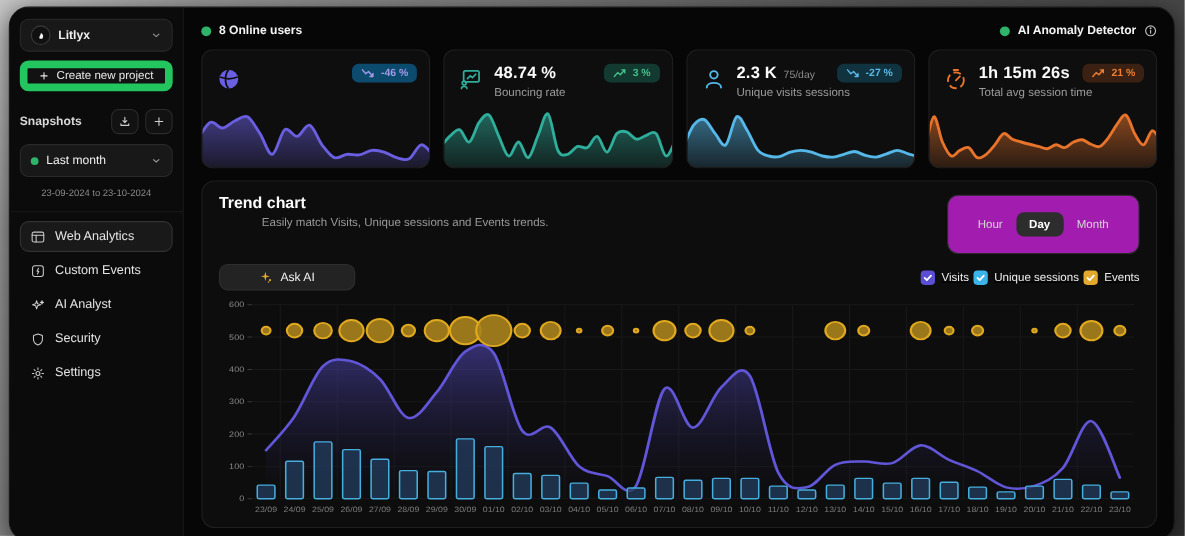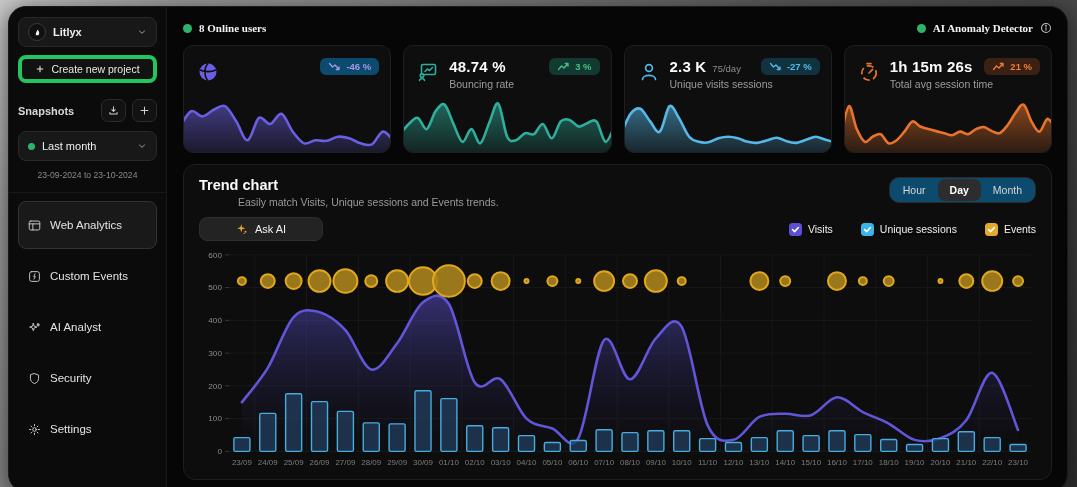--- a/index.html
+++ b/index.html
@@ -11,61 +11,61 @@
   .window{
     position:absolute; left:8px; top:6px; width:1060px; height:486px;
     background:#060606; border-radius:18px; overflow:hidden;
     display:flex; box-shadow:0 4px 22px rgba(0,0,0,.55); border:1px solid #1b1b1b;
   }
   
   .sidebar{ width:158px; background:#0b0b0b; border-right:1px solid #191919; padding:10px 9px; flex-shrink:0; display:flex; flex-direction:column;}
   .select-box{ display:flex; align-items:center; gap:7px; height:30px; background:#181818; border:1px solid #292929; border-radius:8px; padding:0 9px; cursor:pointer;}
   .select-box .grow{ flex:1; color:#f0f0f0; font-size:11px; font-weight:700; white-space:nowrap; overflow:hidden;}
   .logo-dot{ width:18px; height:18px; border-radius:50%; background:#101010; border:1px solid #3a3a3a; display:flex; align-items:center; justify-content:center; flex-shrink:0;}
-  .create-btn{ margin-top:8px; height:28px; border:4px solid #22c55e; border-radius:8px; background:#121212; color:#e8e8e8; font-size:10.5px; display:flex; align-items:center; justify-content:center; gap:6px; cursor:pointer;}
+  .create-btn{ margin-top:8px; height:28px; border:7px solid #22c55e; border-radius:8px; background:#121212; color:#e8e8e8; font-size:10.5px; display:flex; align-items:center; justify-content:center; gap:6px; cursor:pointer;}
   .snap-row{ margin-top:16px; display:flex; align-items:center; }
   .snap-row .lbl{ flex:1; color:#d8d8d8; font-size:11px; font-weight:700;}
   .icon-btn{ width:25px; height:23px; border:1px solid #2b2b2b; border-radius:7px; background:#121212; color:#cfcfcf; display:flex; align-items:center; justify-content:center; margin-left:6px; cursor:pointer;}
   .snap-select{ margin-top:9px; }
   .snap-select .grow{ font-weight:400; font-size:11px;}
   .green-dot{ width:7px; height:7px; border-radius:50%; background:#2fb36b; flex-shrink:0;}
   .range-txt{ margin-top:9px; text-align:center; color:#8a8a8a; font-size:8.6px;}
   .side-div{ margin:12px -9px 8px; border-top:1px solid #181818;}
-  .nav-item{ display:flex; align-items:center; gap:9px; height:48px; padding:0 9px; border-radius:8px; border:1px solid transparent; color:#e3e3e3; font-size:11.5px; margin-bottom:3px; cursor:pointer;}
+  .nav-item{ display:flex; align-items:center; gap:9px; height:28px; padding:0 9px; border-radius:8px; border:1px solid transparent; color:#e3e3e3; font-size:11.5px; margin-bottom:3px; cursor:pointer;}
   .nav-item.active{ background:#191919; border-color:#323232;}
   .nav-item .nicon{ color:#c9c9c9; display:flex; }
   
   .main{ flex:1; display:flex; flex-direction:column; padding:9px 15px 11px 16px; min-width:0;}
   .topbar{ height:24px; display:flex; align-items:center; }
   .tb-left,.tb-right{ display:flex; align-items:center; gap:7px;}
   .tb-right{ margin-left:auto;}
-  .tb-txt{ color:#f3f3f3; font-size:11px; font-weight:700;font-family:Liberation Serif, serif;}
+  .tb-txt{ color:#f3f3f3; font-size:11px; font-weight:700;}
   .info-ic{ color:#bdbdbd; display:flex;}
   
   .cards{ margin-top:5px; display:grid; grid-template-columns:repeat(4,1fr); gap:12px; height:108px;}
   .card{ position:relative; background:#0e0e0e; border:1px solid #1f1f1f; border-radius:10px; overflow:hidden;}
   .card-head{ display:flex; gap:10px; padding:12px 12px 0 13px; align-items:flex-start;}
   .kpi-icon{ margin-top:3px; flex-shrink:0; display:flex;}
   .kpi-value-row{ display:flex; align-items:baseline; gap:6px;}
   .kpi-value{ color:#fafafa; font-size:15px; font-weight:700; letter-spacing:.2px;}
   .kpi-per{ color:#8d8d8d; font-size:9.5px;}
   .kpi-label{ color:#9c9c9c; font-size:10.5px; margin-top:3px;}
   .badge{ position:absolute; top:12px; right:11px; display:flex; align-items:center; gap:5px; font-size:9.5px; font-weight:700; border-radius:6px; padding:3px 8px;}
   .spark{ position:absolute; left:0; right:0; bottom:0; height:56px; width:100%; display:block;}
   
   .trend{ flex:1; margin-top:11px; background:#0d0d0d; border:1px solid #1f1f1f; border-radius:12px; padding:12px 15px 8px; display:flex; flex-direction:column; min-height:0;}
   .trend-head{ display:flex; align-items:flex-start;}
   .trend-title{ color:#fafafa; font-size:14.5px; font-weight:700;}
   .trend-sub{ color:#9a9a9a; font-size:10.5px; margin-top:3px;padding-left:39px;}
-  .tabs{ margin-left:auto; display:flex; background:#0c4a6e; border:1px solid #2a2a2a; border-radius:10px; padding:1px;}
+  .tabs{ margin-left:auto; display:flex; background:#a21caf; border:1px solid #2a2a2a; border-radius:10px; padding:15px;}
   .tab{ font-size:10.5px; color:#d6d6d6; padding:5px 12px; border-radius:7px; cursor:pointer; background:transparent; border:none; font-family:inherit;}
   .tab.active{ background:#2d2d2d; color:#fff; font-weight:700;}
   .row2{ display:flex; align-items:center; margin-top:9px;}
   .askai{ display:flex; align-items:center; gap:7px; background:#232323; border:1px solid #2e2e2e; border-radius:8px; padding:5px 36px; color:#f0f0f0; font-size:11px; cursor:pointer;}
-  .legend{ margin-left:auto; display:flex; align-items:center; gap:28px;text-decoration:underline;}
+  .legend{ margin-left:auto; display:flex; align-items:center; gap:4px;text-decoration:underline;}
   .leg-item{ display:flex; align-items:center; gap:6px; color:#eee; font-size:10.5px; cursor:pointer;}
   .chk{ width:13px; height:13px; border-radius:3.5px; display:flex; align-items:center; justify-content:center;}
   .chart-wrap{ flex:1; min-height:0; margin-top:6px;}
   #trend-svg{ width:100%; height:100%; display:block;}
 </style>
 </head>
 <body>
 
 <div class="window">
 

